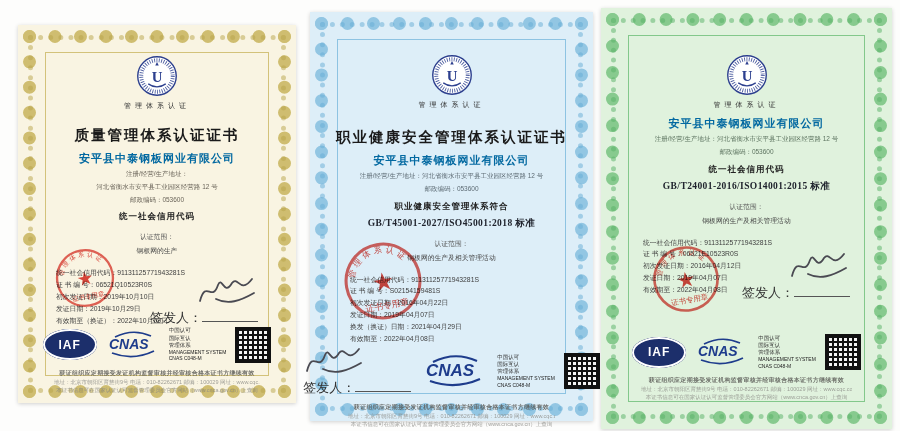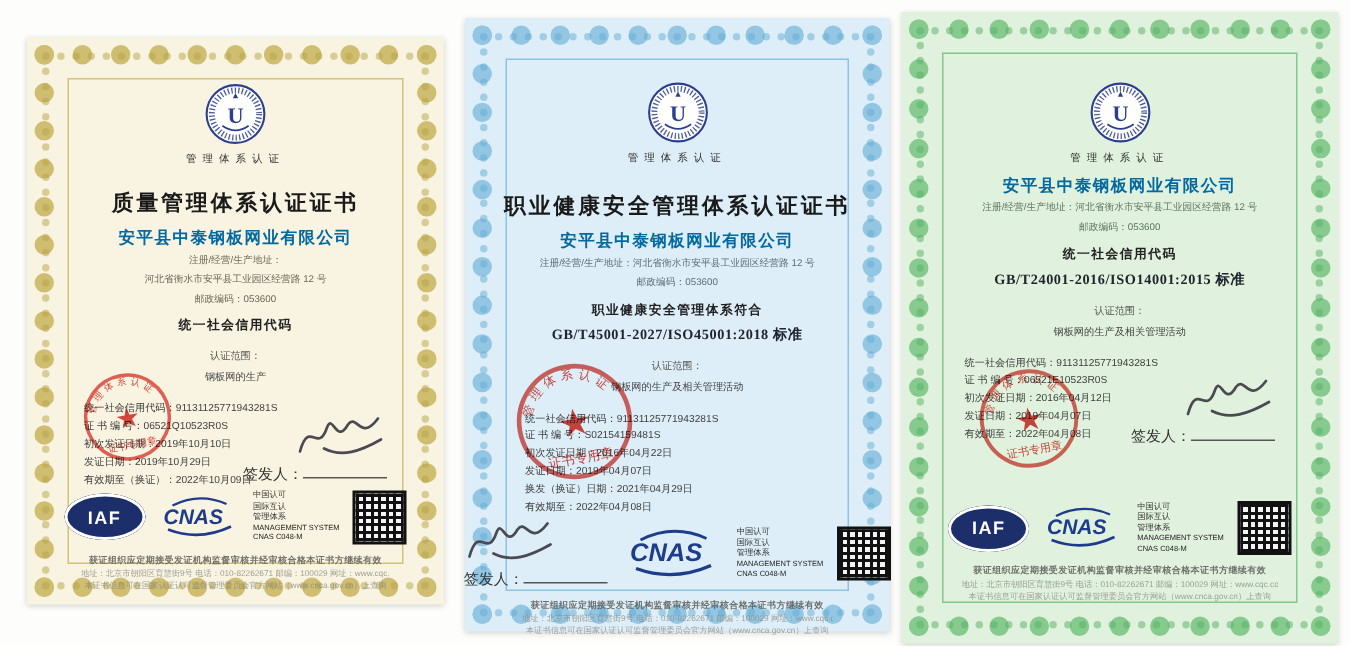--- a/index.html
+++ b/index.html
@@ -45,21 +45,21 @@
       background:
         repeating-linear-gradient(0deg,#111 0 2px,transparent 2px 5px),
         repeating-linear-gradient(90deg,#111 0 2px,#f4f4f4 2px 5px);}
   .footer{margin-top:6px;width:100%;}
   .f1{font-size:6px;font-weight:bold;color:#5a5a56;letter-spacing:.3px;opacity:.85;white-space:nowrap;overflow:hidden;}
   .f2,.f3{font-size:5.5px;color:#8a8a85;margin-top:1px;opacity:.8;white-space:nowrap;overflow:hidden;}
   .stamp{position:absolute;mix-blend-mode:multiply;transform:rotate(-10deg);opacity:.9;}
   .c0 .stamp{left:36px;top:222px;}
   .c1 .stamp{left:32px;top:228px;}
   .c2 .stamp{left:50px;top:236px;}
-  .issuer{font-size:10px;color:#333;}
+  .issuer{font-size:13px;color:#333;}
   .iline{display:inline-block;width:56px;border-bottom:1px solid #555;height:7px;}
   .issuer-abs{position:absolute;}
   .c0 .issuer-abs{right:38px;top:250px;width:110px;text-align:right;}
   .c2 .issuer-abs{right:42px;top:242px;width:110px;text-align:right;}
   .sig{display:block;margin:0 0 2px auto;}
   .issuer-col{display:flex;flex-direction:column;align-items:flex-start;flex:0 0 auto;margin-right:2px;}
 </style>
 </head>
 <body>
 

